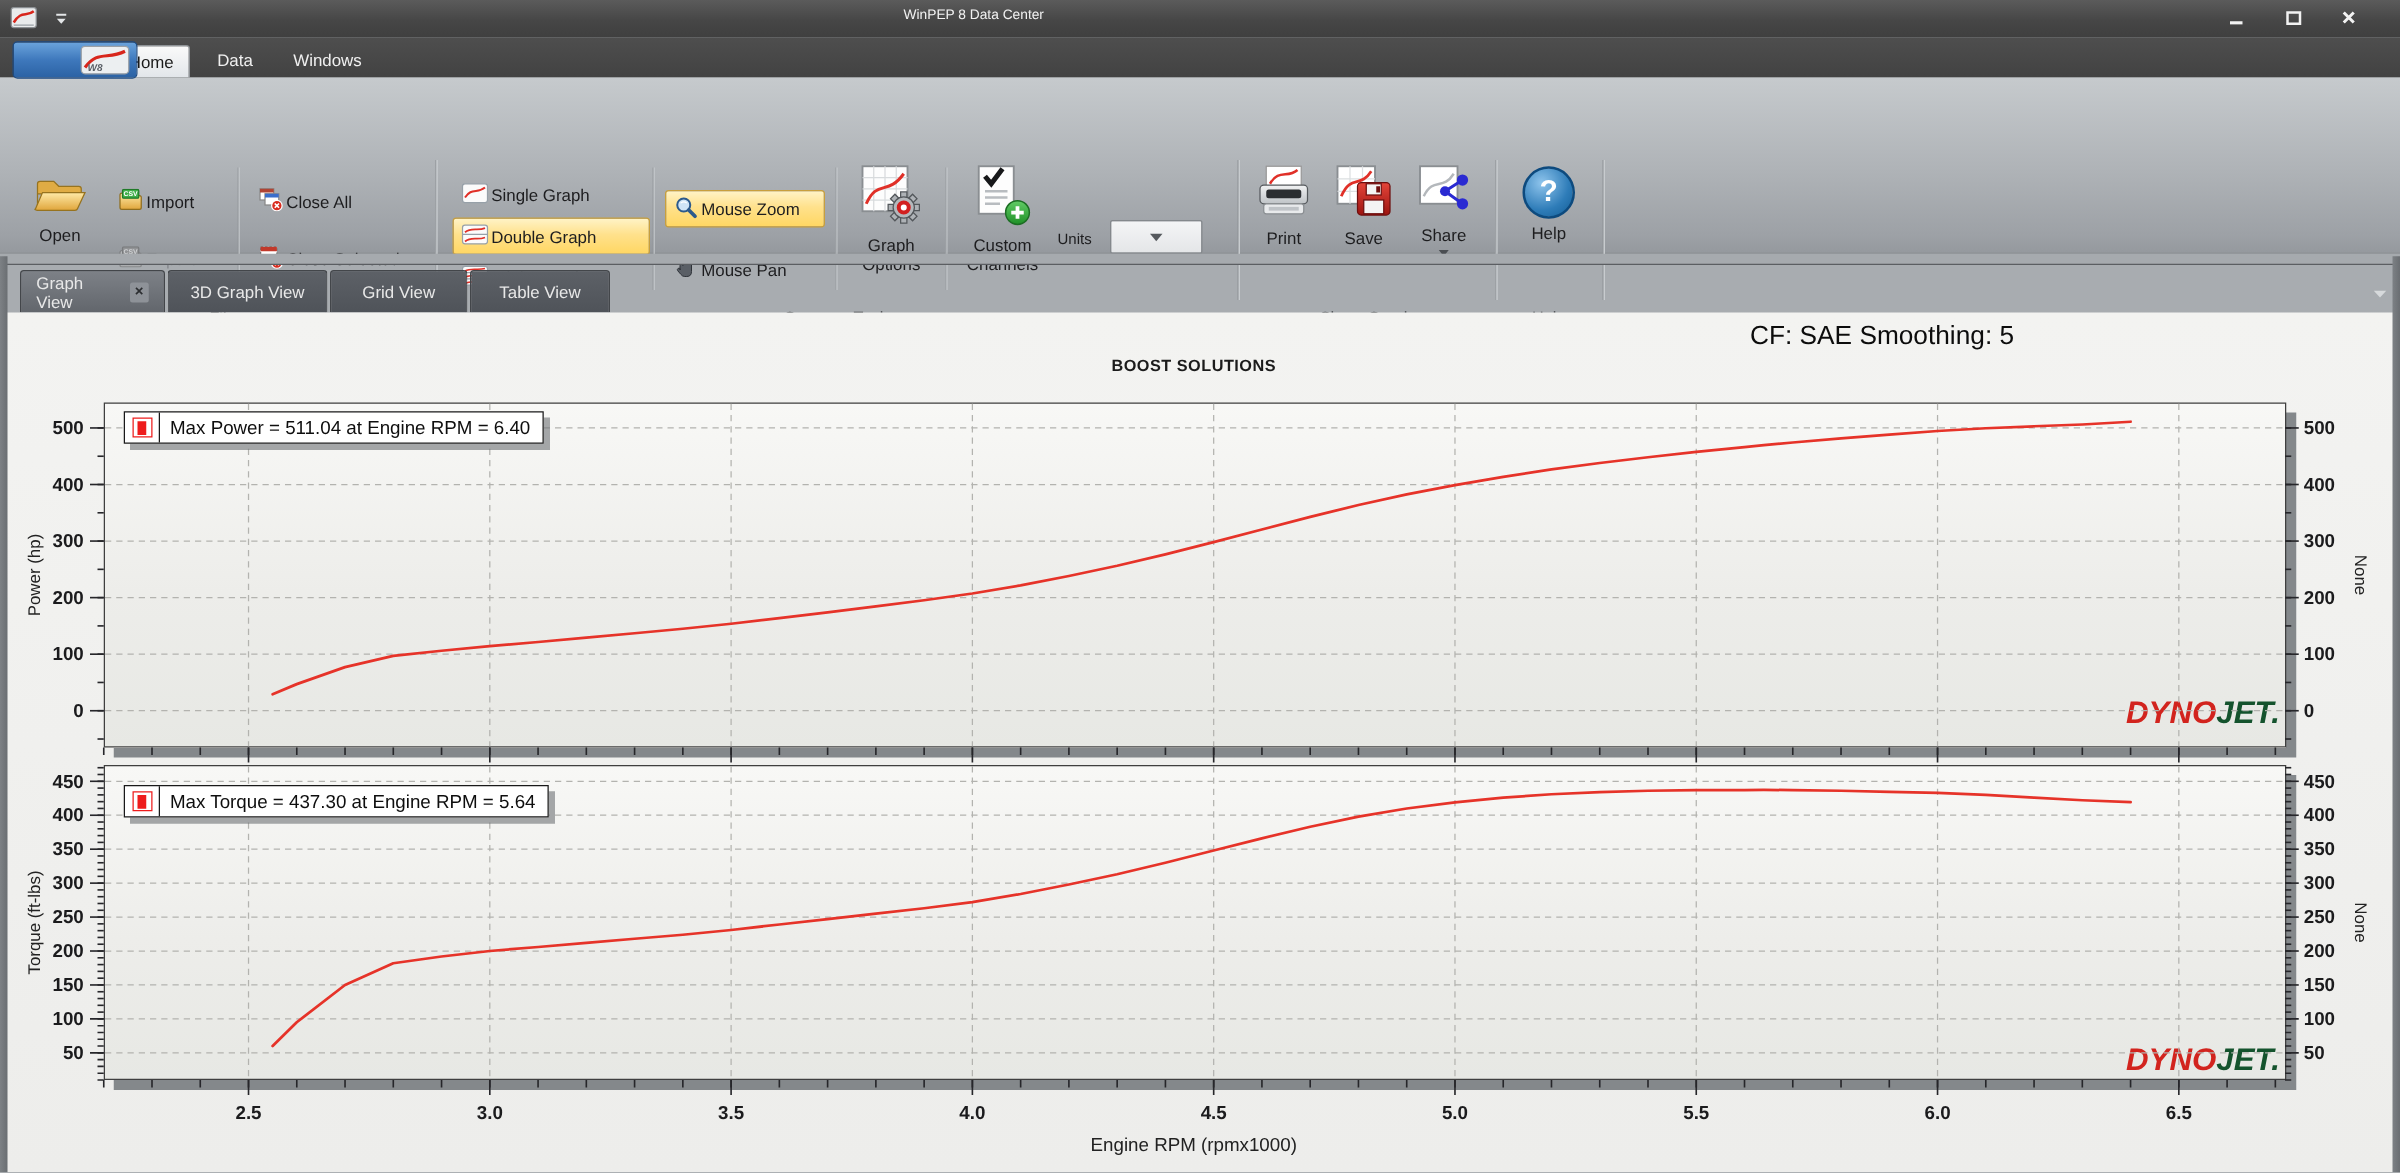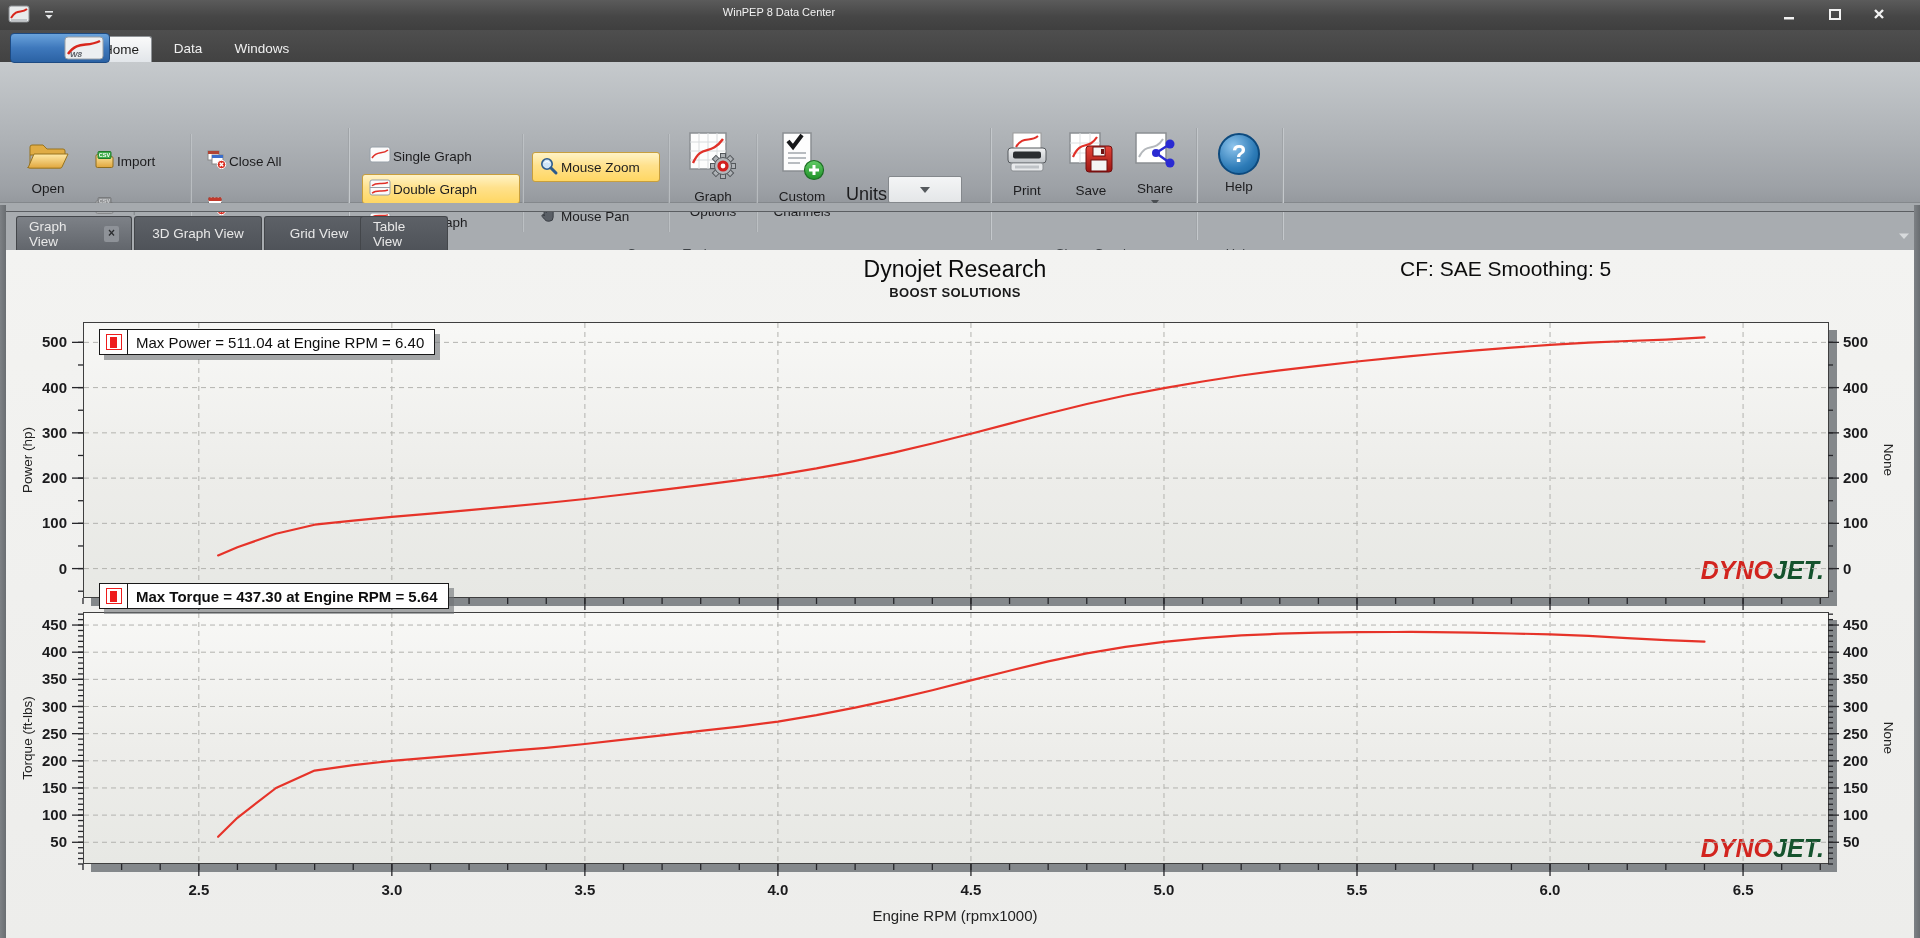--- a/index.html
+++ b/index.html
@@ -75,21 +75,21 @@
 
   .plot { position:absolute; left:83px; width:1746px; background:linear-gradient(180deg,#f8f8f6,#ededea 55%,#e7e8e4);
     border:1px solid #3f3f3f; box-shadow:8px 8px 0 #84888b; z-index:1; }
   #plot-power  { top:322px; height:276px; }
   #plot-torque { top:612px; height:252px; }
 
   #charts-svg { position:absolute; left:0; top:0; width:1920px; height:938px; z-index:4; pointer-events:none; }
 
   .legend { position:absolute; left:99px; display:flex; align-items:stretch; height:26px; background:#fff;
     border:1px solid #191919; box-shadow:5px 5px 0 rgba(110,113,116,.6); font-size:15px; color:#0e0e0e; z-index:5; }
-  #legend-power { top:329px; } #legend-torque { top:583px;font-weight:bold; }
+  #legend-power { top:329px; } #legend-torque { top:628px; }
   .legend .cell { width:28px; display:flex; align-items:center; justify-content:center; border-right:1px solid #191919; }
   .legend .box  { width:16px; height:16px; border:1px solid var(--swatch,#e11); display:flex; align-items:center; justify-content:center; background:#fff; }
   .legend .fillsq { width:7px; height:11px; background:var(--swatch,#e11); }
   .legend .txt { display:flex; align-items:center; padding:0 10px 0 8px; white-space:nowrap; }
 
   .watermark { position:absolute; right:96px; font-size:25px; font-weight:bold; font-style:italic; z-index:3; letter-spacing:0; }
   #wm-power { top:556px; } #wm-torque { top:834px; }
   .wm-red  { color:#d2241e; } .wm-dark { color:#14532d; }
 </style>
 </head>
@@ -321,21 +321,21 @@
         <svg width="46" height="50" viewBox="0 0 46 50">
             <rect x="4" y="2" width="28" height="38" fill="#fdfdfd" stroke="#8a8e92" stroke-width="1.5"></rect>
             <path d="M9 22 h18 M9 27 h18 M9 32 h12" stroke="#b8bcc0" stroke-width="2"></path>
             <path d="M9 10 l5 6 9-12" stroke="#17181a" stroke-width="4" fill="none"></path>
             <circle cx="35" cy="39" r="9.5" fill="url(#gGreen)" stroke="#1d6e24" stroke-width="1.2"></circle>
             <path d="M35 34 v10 M30 39 h10" stroke="#fff" stroke-width="3"></path>
           </svg>
       </span>
       <span class="lbl">Custom Channels</span>
     </div>
-    <span class="lbl" style="position:absolute;left:846px;top:122px;font-size:18px;color:#1d1d1f">Units</span>
+    <span class="lbl" style="position:absolute;left:846px;top:122px;font-size:12px;color:#1d1d1f">Units</span>
     <div class="combo">
         <span class="arr"></span>
       </div>
     <div class="grouplabel" style="left:355px;width:630px">Common Tools</div>
     <span class="launcher">
       <svg width="12" height="12">
           <path d="M2 5 V2 h3" stroke="#4a4e52" fill="none" stroke-width="1.4"></path>
           <path d="M5 5 l5 5 M10 6.5 V10 H6.5" stroke="#4a4e52" fill="none" stroke-width="1.4"></path>
         </svg>
     </span>
@@ -402,34 +402,33 @@
   <div class="vtab active" style="left:16px;width:116px">
     <span>Graph View</span>
     <span class="x">×</span>
   </div>
   <div class="vtab" style="left:134px;width:128px;justify-content:center">
     <span>3D Graph View</span>
   </div>
   <div class="vtab" style="left:264px;width:110px;justify-content:center">
     <span>Grid View</span>
   </div>
-  <div class="vtab" style="left:360px;width:88px;justify-content:center">
+  <div class="vtab" style="left:376px;width:112px;justify-content:center">
     <span>Table View</span>
   </div>
   <span class="vtabs-chevron">
     <svg width="12" height="8">
         <path d="M1 1.5 h10 L6 7 z" fill="#d7dadc"></path>
       </svg>
   </span>
 
   <div class="content-bg"></div>
   <div class="frame" id="frame-l"></div>
   <div class="frame" id="frame-r"></div>
 
-  <div class="chart-title">Dynojet Research</div>
   <div class="chart-sub">BOOST SOLUTIONS</div>
   <div class="cf-text">CF: SAE Smoothing: 5</div>
 
   <div class="plot" id="plot-power"></div>
   <div class="plot" id="plot-torque"></div>
 
   <svg id="charts-svg" viewBox="0 0 1920 938">
       <defs>
         <clipPath id="clip-power">
           <rect x="83" y="322" width="1745" height="276"></rect>

